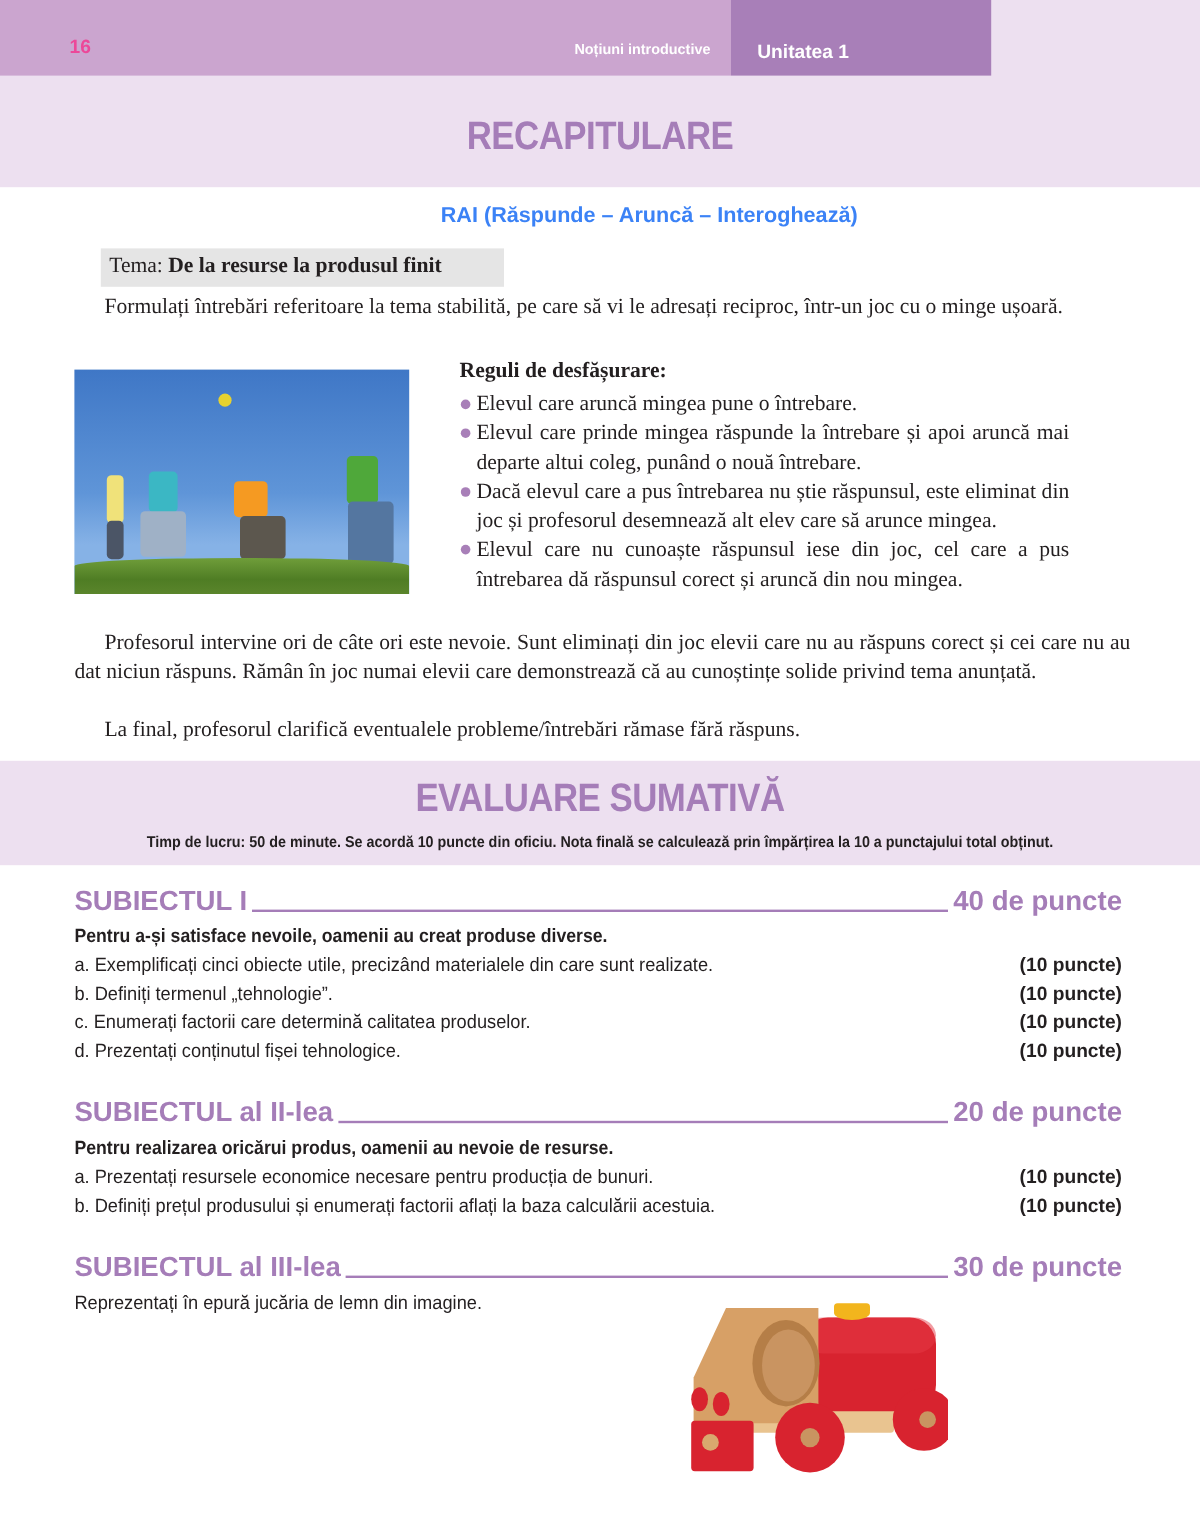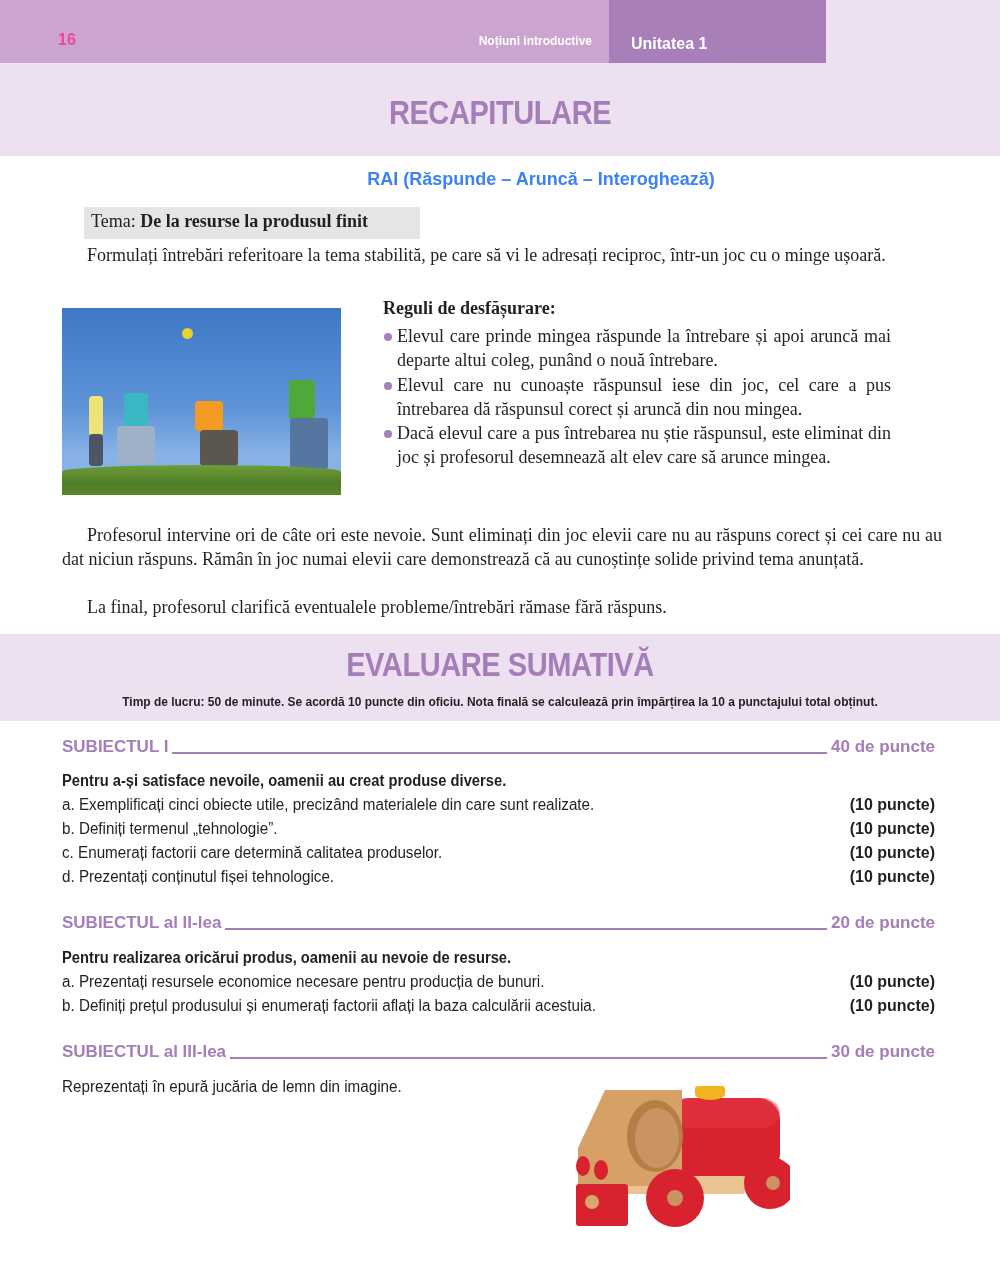--- a/index.html
+++ b/index.html
@@ -31,21 +31,21 @@
 
   .rules-title { position: absolute; left: 383px; top: 298px; font-size: 18px; font-weight: bold; }
   .rules { position: absolute; left: 383px; top: 324px; width: 508px; list-style: none; font-size: 18px; line-height: 24.3px; }
   .rules li { position: relative; padding-left: 14px; text-align: justify; }
   .rules li .dot { position: absolute; left: 1px; top: 9px; width: 8px; height: 8px; border-radius: 50%; background: #a87fb8; }
 
   .band-eval { position: absolute; left: 0; top: 634px; width: 1000px; height: 87px; background: #ede0f0; }
   .t-eval { top: 646px; font-size: 33px; transform: scaleX(0.88); }
   .eval-note { position: absolute; left: 0; width: 1000px; top: 694px; text-align: center; font-family: "Liberation Sans", sans-serif; font-weight: bold; font-size: 13px; transform: scaleX(0.92); }
 
-  .subj { position: absolute; left: 62px; width: 873px; font-family: "Liberation Sans", sans-serif; font-weight: bold; font-size: 17px; color: #a57db8; display: flex; align-items: baseline; white-space: nowrap; }
+  .subj { position: absolute; left: 62px; width: 873px; font-family: "Liberation Sans", sans-serif; font-weight: bold; font-size: 23px; color: #a57db8; display: flex; align-items: baseline; white-space: nowrap; }
   .subj .line { flex: 1; border-bottom: 2px solid #a57db8; margin: 0 4px; transform: translateY(2px); }
 
   .q-lead { position: absolute; left: 62px; font-family: "Liberation Sans", sans-serif; font-weight: bold; font-size: 16px; transform-origin: left; transform: scaleX(0.92); }
   .q { position: absolute; left: 62px; width: 873px; font-family: "Liberation Sans", sans-serif; font-size: 16px; display: flex; justify-content: space-between; text-align: right; }
   .q .txt { transform-origin: left; transform: scaleX(0.95); }
   .q .pts { font-weight: bold; }
 
   .truck { position: absolute; left: 560px; top: 1078px; width: 230px; height: 150px; }
 </style>
 </head>
@@ -76,23 +76,24 @@
   <div class="kid" style="left:55px;top:118px;width:38px;height:38px;background:#9fb1c6;"></div>
   <div class="kid" style="left:133px;top:93px;width:28px;height:30px;background:#f59a22;"></div>
   <div class="kid" style="left:138px;top:122px;width:38px;height:36px;background:#5c574e;"></div>
   <div class="kid" style="left:227px;top:72px;width:26px;height:40px;background:#4fa83a;"></div>
   <div class="kid" style="left:228px;top:110px;width:38px;height:52px;background:#5476a0;"></div>
   <div class="grass"></div>
 </div>
 
 <div class="rules-title">Reguli de desfășurare:</div>
 <ul class="rules">
+  <li><span class="dot"></span><span>Elevul care aruncă mingea pune o întrebare.</span></li>
   <li><span class="dot"></span><span>Elevul care prinde mingea răspunde la întrebare și apoi aruncă mai departe altui coleg, punând o nouă întrebare.</span></li>
+  <li><span class="dot"></span><span>Dacă elevul care a pus întrebarea nu știe răspunsul, este eliminat din joc și profesorul desemnează alt elev care să arunce mingea.</span></li>
   <li><span class="dot"></span><span>Elevul care nu cunoaște răspunsul iese din joc, cel care a pus întrebarea dă răspunsul corect și aruncă din nou mingea.</span></li>
-  <li><span class="dot"></span><span>Dacă elevul care a pus întrebarea nu știe răspunsul, este eliminat din joc și profesorul desemnează alt elev care să arunce mingea.</span></li>
 </ul>
 
 <div class="p" style="top:523px;"><span class="ind"></span><span>Profesorul intervine ori de câte ori este nevoie. Sunt eliminați din joc elevii care nu au răspuns corect și cei care nu au dat niciun răspuns. Rămân în joc numai elevii care demonstrează că au cunoștințe solide privind tema anunțată.</span></div>
 <div class="p" style="top:595px;"><span class="ind"></span><span>La final, profesorul clarifică eventualele probleme/întrebări rămase fără răspuns.</span></div>
 
 <div class="band-eval"></div>
 <div class="big-title t-eval">EVALUARE SUMATIVĂ</div>
 <div class="eval-note">Timp de lucru: 50 de minute. Se acordă 10 puncte din oficiu. Nota finală se calculează prin împărțirea la 10 a punctajului total obținut.</div>
 
 <div class="subj" style="top:737px;">

